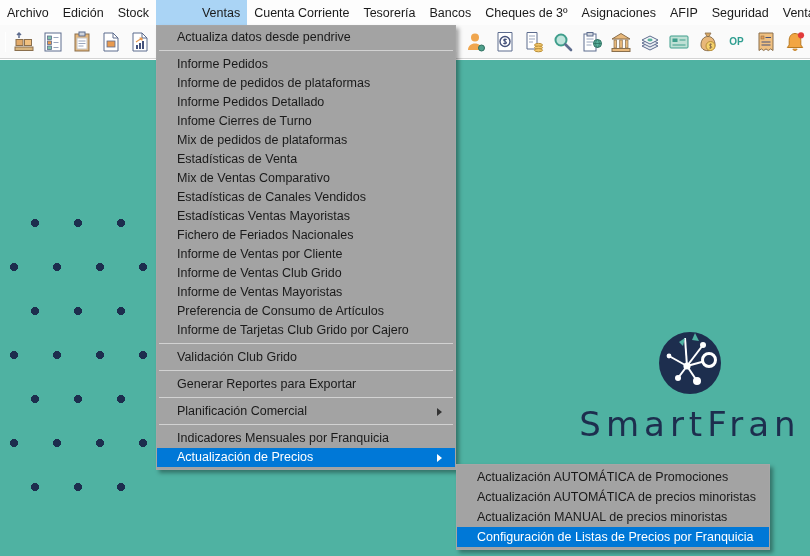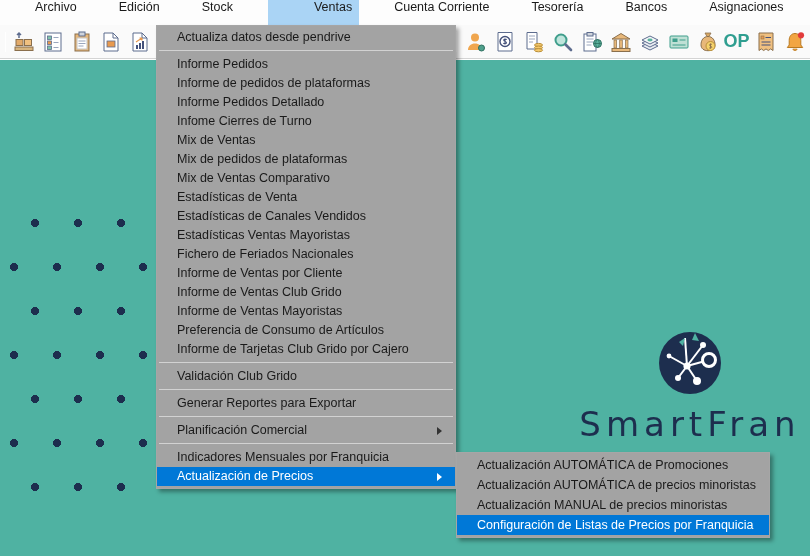--- a/index.html
+++ b/index.html
@@ -4,36 +4,36 @@
 <style>
   * { margin:0; padding:0; box-sizing:border-box; }
   html,body { width:810px; height:556px; overflow:hidden;
     font-family:"Liberation Sans", sans-serif; background:#fff; }
   #stage { position:relative; width:810px; height:556px; overflow:hidden; }
 
   
   .menubar { position:absolute; left:0; top:0; width:810px; height:25px;
     background:#fdfdfd; display:flex; align-items:stretch; white-space:nowrap;
     overflow:hidden; font-size:12.5px; color:#1a1a1a; }
-  .mb-item { padding:0 7px; display:flex; align-items:flex-start; cursor:default;margin-left:28px; }
+  .mb-item { padding:0 7px; display:flex; align-items:center; cursor:default; }
   .mb-item.selected { background:#aad4f5;padding-left:46px; }
 
   
   .toolbar { position:absolute; left:0; top:25px; width:810px; height:34px;
     background:#fafafa; border-bottom:1px solid #d4d4d4; }
   .tb-grip { position:absolute; left:5px; top:7px; width:1px; height:20px;
     background:#cdcdcd; border-right:1px solid #fff; }
   .tb-sep  { position:absolute; left:456px; top:7px; width:1px; height:20px;
     background:#cdcdcd; border-right:1px solid #fff; }
   .tb-group { position:absolute; top:4px; display:flex; gap:4px; align-items:center; }
   .tb-left  { left:11px; }
   .tb-right { left:463px; }
   .tb-btn { width:25px; height:25px; display:flex; align-items:center;
     justify-content:center; }
-  .op-glyph { font-size:18px; font-weight:bold; color:#2f9e90; letter-spacing:0; }
+  .op-glyph { font-size:10px; font-weight:bold; color:#2f9e90; letter-spacing:0; }
 
   
   .client { position:absolute; left:0; top:60px; width:810px; height:496px;
     background:#4fb2a2; }
   .dots { position:absolute; left:0; top:152px; width:150px; height:286px;
     background-image:
       radial-gradient(circle 4px at 35px 11px, #1d2e4e 98%, transparent 100%),
       radial-gradient(circle 4px at 14px 55px, #1d2e4e 98%, transparent 100%);
     background-size:43px 88px; background-repeat:repeat; }
 
@@ -55,21 +55,21 @@
   .menu-sep { height:8px; position:relative; }
   .menu-sep::after { content:""; position:absolute; left:2px; right:2px; top:3px;
     border-top:1px solid #d2d2d2; }
   .mi-arrow { display:none; }
   .has-submenu .mi-arrow { display:block; position:absolute; right:9px; top:50%;
     margin-top:-4px; width:0; height:0; border:4px solid transparent;
     border-left:5px solid #333; }
   .menu-item.selected .mi-arrow { border-left-color:#fff; }
 
   .dropdown { left:156px; top:25px; width:300px; }
-  .submenu  { left:456px; top:452px; width:314px; }
+  .submenu  { left:456px; top:464px; width:314px; }
 
   svg { display:block; }
 </style>
 </head>
 <body>
 
 <div id="stage">
 
   <div class="menubar">
     <div class="mb-item">
@@ -85,20 +85,23 @@
         <span>Ventas</span>
       </div>
       <div class="mb-item">
         <span>Cuenta Corriente</span>
       </div>
       <div class="mb-item">
         <span>Tesorería</span>
       </div>
       <div class="mb-item">
         <span>Bancos</span>
+      </div>
+      <div class="mb-item">
+        <span>Cheques de 3º</span>
       </div>
       <div class="mb-item">
         <span>Asignaciones</span>
       </div>
       <div class="mb-item">
         <span>AFIP</span>
       </div>
       <div class="mb-item">
         <span>Seguridad</span>
       </div>
@@ -302,33 +305,29 @@
       </div>
       <div class="menu-item">
         <span>Informe Pedidos Detallado</span>
         
       </div>
       <div class="menu-item">
         <span>Infome Cierres de Turno</span>
         
       </div>
       <div class="menu-item">
-        <span>Mix de Ventas</span>
-        
-      </div>
-      <div class="menu-item">
         <span>Mix de pedidos de plataformas</span>
         
       </div>
       <div class="menu-item">
+        <span>Estadísticas de Venta</span>
+        
+      </div>
+      <div class="menu-item">
         <span>Mix de Ventas Comparativo</span>
-        
-      </div>
-      <div class="menu-item">
-        <span>Estadísticas de Venta</span>
         
       </div>
       <div class="menu-item">
         <span>Estadísticas de Canales Vendidos</span>
         
       </div>
       <div class="menu-item">
         <span>Estadísticas Ventas Mayoristas</span>
         
       </div>

